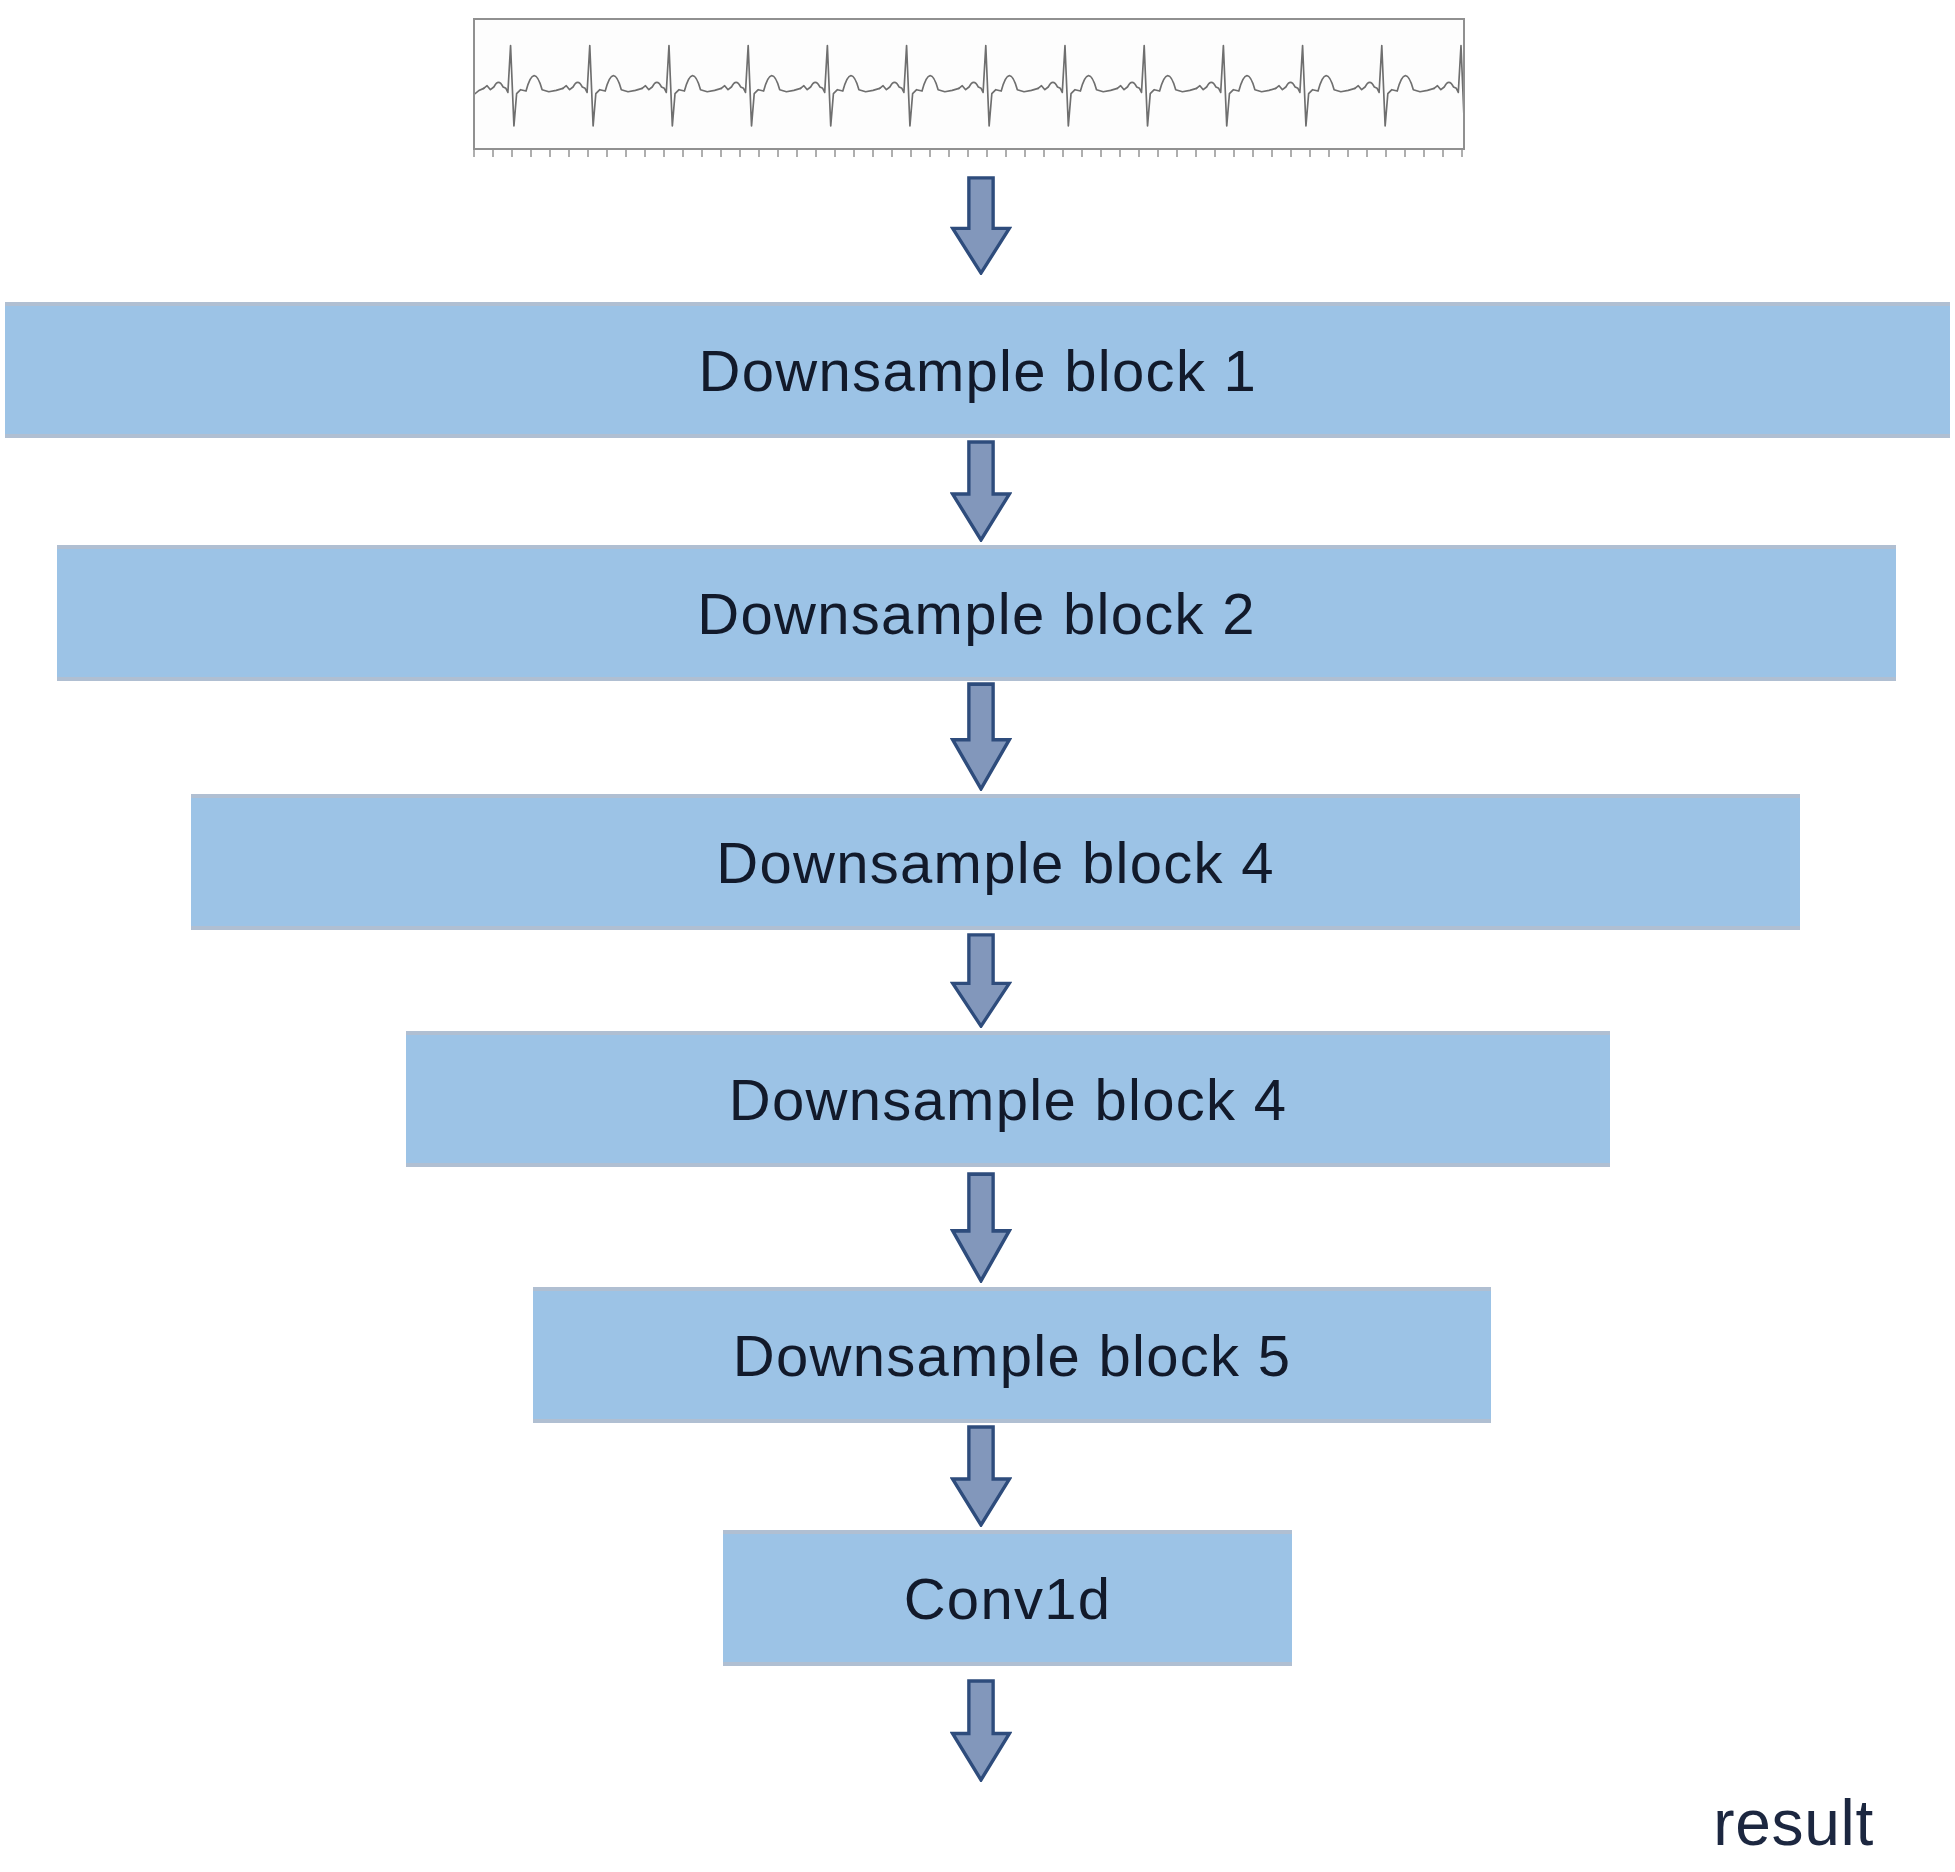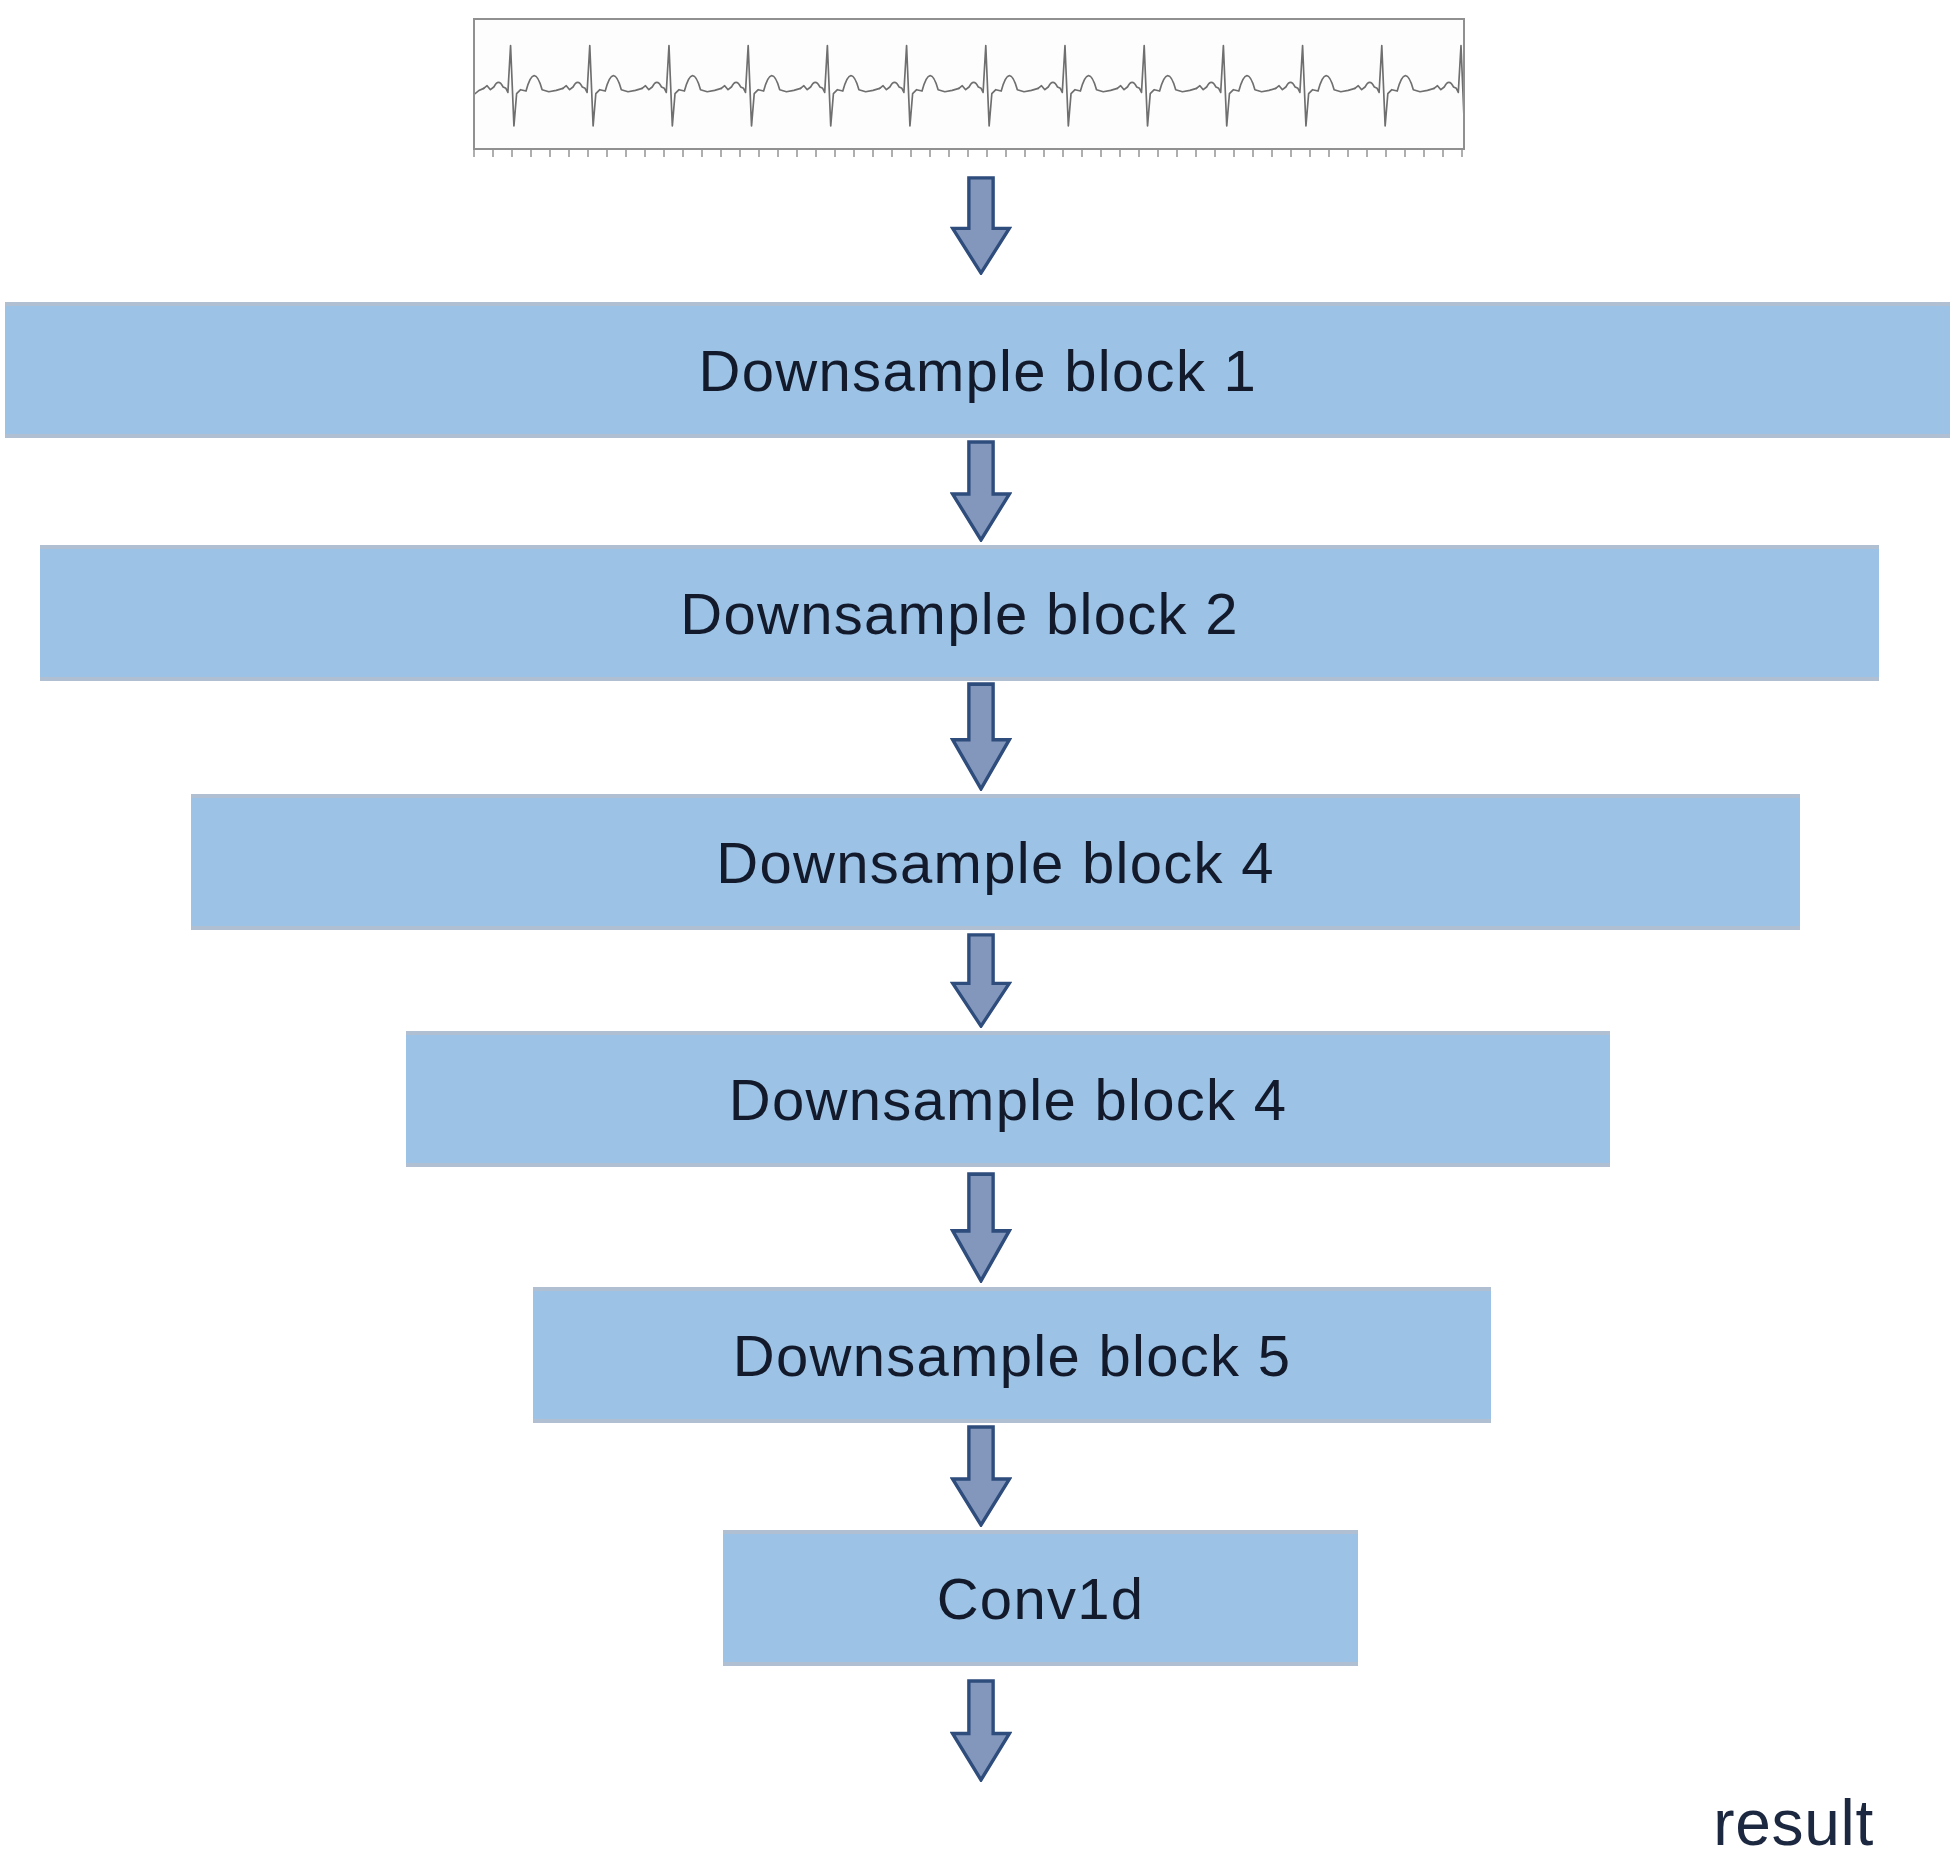--- a/index.html
+++ b/index.html
@@ -52,25 +52,25 @@
     display: flex;
     align-items: center;
     justify-content: center;
     color: var(--block-text, #121A2B);
     font-size: 58px;
     font-weight: normal;
     letter-spacing: 1.3px;
     white-space: nowrap;
   }
   .block-1 { left: 5.4px;    top: 302px;  width: 1945px; }
-  .block-2 { left: 40px;   top: 545px;  width: 1839px; }
+  .block-2 { left: 57px;   top: 545px;  width: 1839px; }
   .block-3 { left: 191px;  top: 794px; width: 1609px; }
   .block-4 { left: 406px;  top: 1031px; width: 1204px; align-items: center; }
   .block-5 { left: 533px;  top: 1287px; width: 958px; }
-  .block-6 { left: 723px; top: 1530px; width: 635px;  }
+  .block-6 { left: 723px; top: 1530px; width: 569px;  }
   
   .arrow {
     position: absolute;
     left: 950px;
     width: 62px;
     display: block;
   }
   .a1 { top: 176px;  height: 99px; }
   .a2 { top: 440px;  height: 102px; }
   .a3 { top: 682px; height: 109px; }

